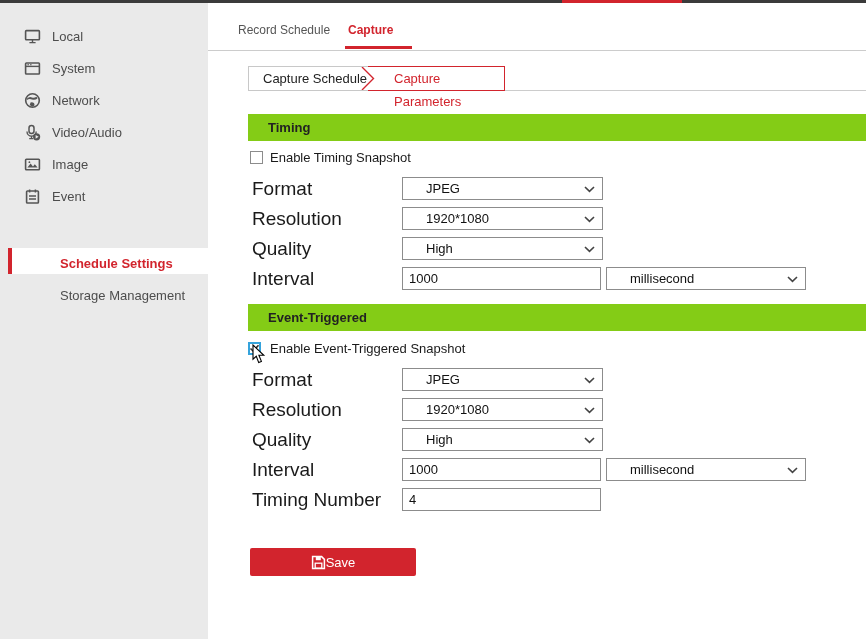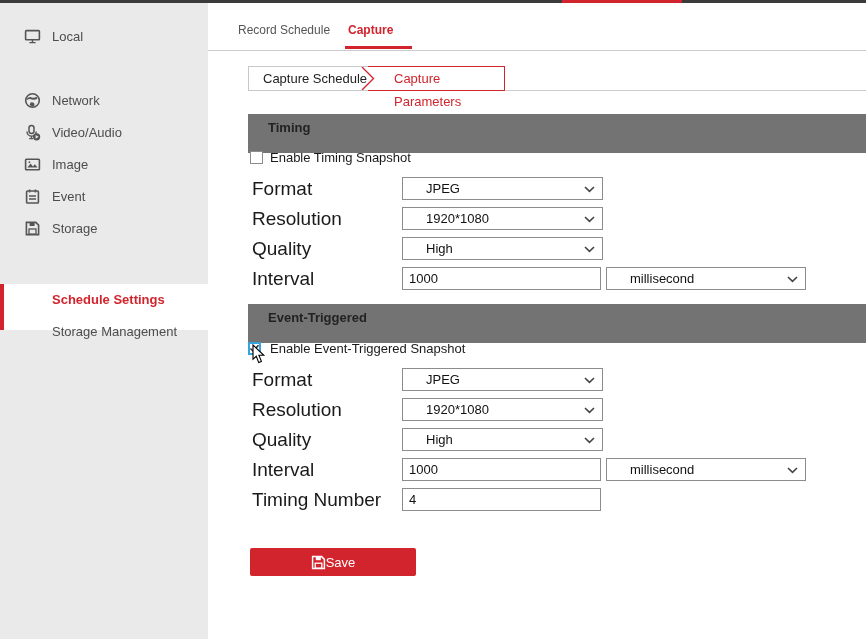--- a/index.html
+++ b/index.html
@@ -8,21 +8,21 @@
 
   
   .topbar { position:absolute; left:0; top:0; width:866px; height:3px; background:#3b3b3b; }
   .topbar-accent { position:absolute; left:562px; top:0; width:120px; height:3px; background:#d2242d; }
 
   
   .sidebar { position:absolute; left:0; top:3px; width:208px; height:636px; background:#eaeaea; }
   .side-item { position:absolute; left:0; width:208px; height:32px; cursor:pointer; }
   .side-item .icon { position:absolute; left:24px; top:7px; width:17px; height:17px; }
   .side-item .lbl { position:absolute; left:52px; top:0; line-height:32px; font-size:13px; color:#4d4d4d; }
-  .side-sub { position:absolute; left:0; width:208px; height:46px; cursor:pointer;margin-top:36px; }
+  .side-sub { position:absolute; left:8px; width:208px; height:26px; cursor:pointer; }
   .side-sub .lbl { position:absolute; left:52px; top:0; line-height:32px; font-size:13px; color:#4d4d4d; }
   .side-sub.selected { background:#ffffff; border-left:4px solid #d2242d; }
   .side-sub.selected .lbl { left:48px; color:#d2242d; font-weight:bold; }
 
   
   .tab { position:absolute; top:17px; font-size:12px; color:#555; line-height:26px; cursor:pointer; }
   .tab.active { color:#d2242d; font-weight:bold; }
   .tab-underline { position:absolute; left:345px; top:46px; width:67px; height:3px; background:#d2242d; }
   .tab-line { position:absolute; left:208px; top:50px; width:658px; height:1px; background:#cccccc; }
 
@@ -30,21 +30,21 @@
   .wiz-step1 { position:absolute; left:248px; top:66px; width:120px; height:25px; background:#fff;
                border:1px solid #c8c8c8; border-right:none; font-size:13px; color:#222;
                line-height:23px; padding-left:14px; cursor:pointer; }
   .wiz-step2 { position:absolute; left:368px; top:66px; width:137px; height:25px; background:#fff;
                border:1px solid #d2242d; border-left:none; font-size:13px; color:#d2242d;
                line-height:23px; padding-left:26px; cursor:default; }
   .wiz-chevron { position:absolute; left:361px; top:67px; }
   .wiz-line { position:absolute; left:505px; top:90px; width:361px; height:1px; background:#cccccc; }
 
   
-  .band { position:absolute; left:248px; width:618px; height:39px; background:#737373;text-decoration:underline; }
+  .band { position:absolute; left:248px; width:618px; height:27px; background:#84cc16;text-decoration:underline; }
   .band .title { position:absolute; left:20px; line-height:27px; font-size:13px; font-weight:bold; color:#222; }
 
   
   .chk { position:absolute; width:13px; height:13px; background:#fff; border:1px solid #8c8c8c; cursor:pointer; }
   .chk.checked { border:2px solid #35a3dc; }
   .chk-label { position:absolute; font-size:13px; color:#1a1a1a; line-height:15px; }
 
   
   .flabel { position:absolute; left:252px; font-size:19px; color:#1a1a1a; line-height:23px; }
   .sel { position:absolute; width:201px; height:23px; background:#fff; border:1px solid #8c8c8c;
@@ -75,20 +75,30 @@
     <div class="side-item" style="top:18px">
       <span class="icon">
         <svg width="17" height="17" viewBox="0 0 17 17">
             <rect x="1.6" y="2.6" width="13.8" height="9.2" rx="0.8" fill="none" stroke="#555" stroke-width="1.6"></rect>
             <path d="M8.5 11.8 v2.4 M5.4 14.6 h6.2" fill="none" stroke="#555" stroke-width="1.4"></path>
           </svg>
       </span>
       <span class="lbl">Local</span>
     </div>
 
+    <div class="side-item" style="top:50px">
+      <span class="icon">
+        <svg width="17" height="17" viewBox="0 0 17 17">
+            <rect x="1.6" y="3" width="13.8" height="11" rx="0.8" fill="none" stroke="#555" stroke-width="1.6"></rect>
+            <path d="M1.6 6.4 h13.8" stroke="#555" stroke-width="1.4"></path>
+            <path d="M3.4 4.8 h1.6 M6 4.8 h1.6" stroke="#555" stroke-width="1.1"></path>
+          </svg>
+      </span>
+      <span class="lbl">System</span>
+    </div>
 
     <div class="side-item" style="top:82px">
       <span class="icon">
         <svg width="17" height="17" viewBox="0 0 17 17">
             <circle cx="8.5" cy="8.5" r="6.8" fill="none" stroke="#555" stroke-width="1.6"></circle>
             <path d="M3 6.5 q2.5 -2.5 5 -1 q2 1 4.5 -0.8 l1 1.8 q-2.5 2 -5.5 1 q-3 -1 -5 0.5 z" fill="#555"></path>
             <path d="M6.5 10.5 q2 -0.6 3.4 0.6 q1 1 0.4 2.6 l-2 1 q-2 -0.5 -2.4 -2.2 z" fill="#555"></path>
           </svg>
       </span>
       <span class="lbl">Network</span>
@@ -122,30 +132,20 @@
       <span class="icon">
         <svg width="17" height="17" viewBox="0 0 17 17">
             <rect x="2.6" y="3" width="11.8" height="12" rx="0.8" fill="none" stroke="#555" stroke-width="1.6"></rect>
             <path d="M5.6 1.4 v3 M11.4 1.4 v3" stroke="#555" stroke-width="1.5"></path>
             <path d="M5 8 h7 M5 11 h7" stroke="#555" stroke-width="1.3"></path>
           </svg>
       </span>
       <span class="lbl">Event</span>
     </div>
 
-    <div class="side-item" style="top:210px">
-      <span class="icon">
-        <svg width="17" height="17" viewBox="0 0 17 17">
-            <path d="M2.4 2.4 h9.4 l2.8 2.8 v9.4 h-12.2 z" fill="none" stroke="#555" stroke-width="1.6"></path>
-            <rect x="5" y="9" width="7" height="5.2" fill="none" stroke="#555" stroke-width="1.3"></rect>
-            <rect x="5.6" y="2.8" width="5" height="3.2" fill="#555"></rect>
-          </svg>
-      </span>
-      <span class="lbl">Storage</span>
-    </div>
 
     <div class="side-sub selected" style="top:245px">
       <span class="lbl">Schedule Settings</span>
     </div>
     <div class="side-sub" style="top:277px">
       <span class="lbl">Storage Management</span>
     </div>
   </div>
 
   <div class="tab" style="left:238px">Record Schedule</div>

